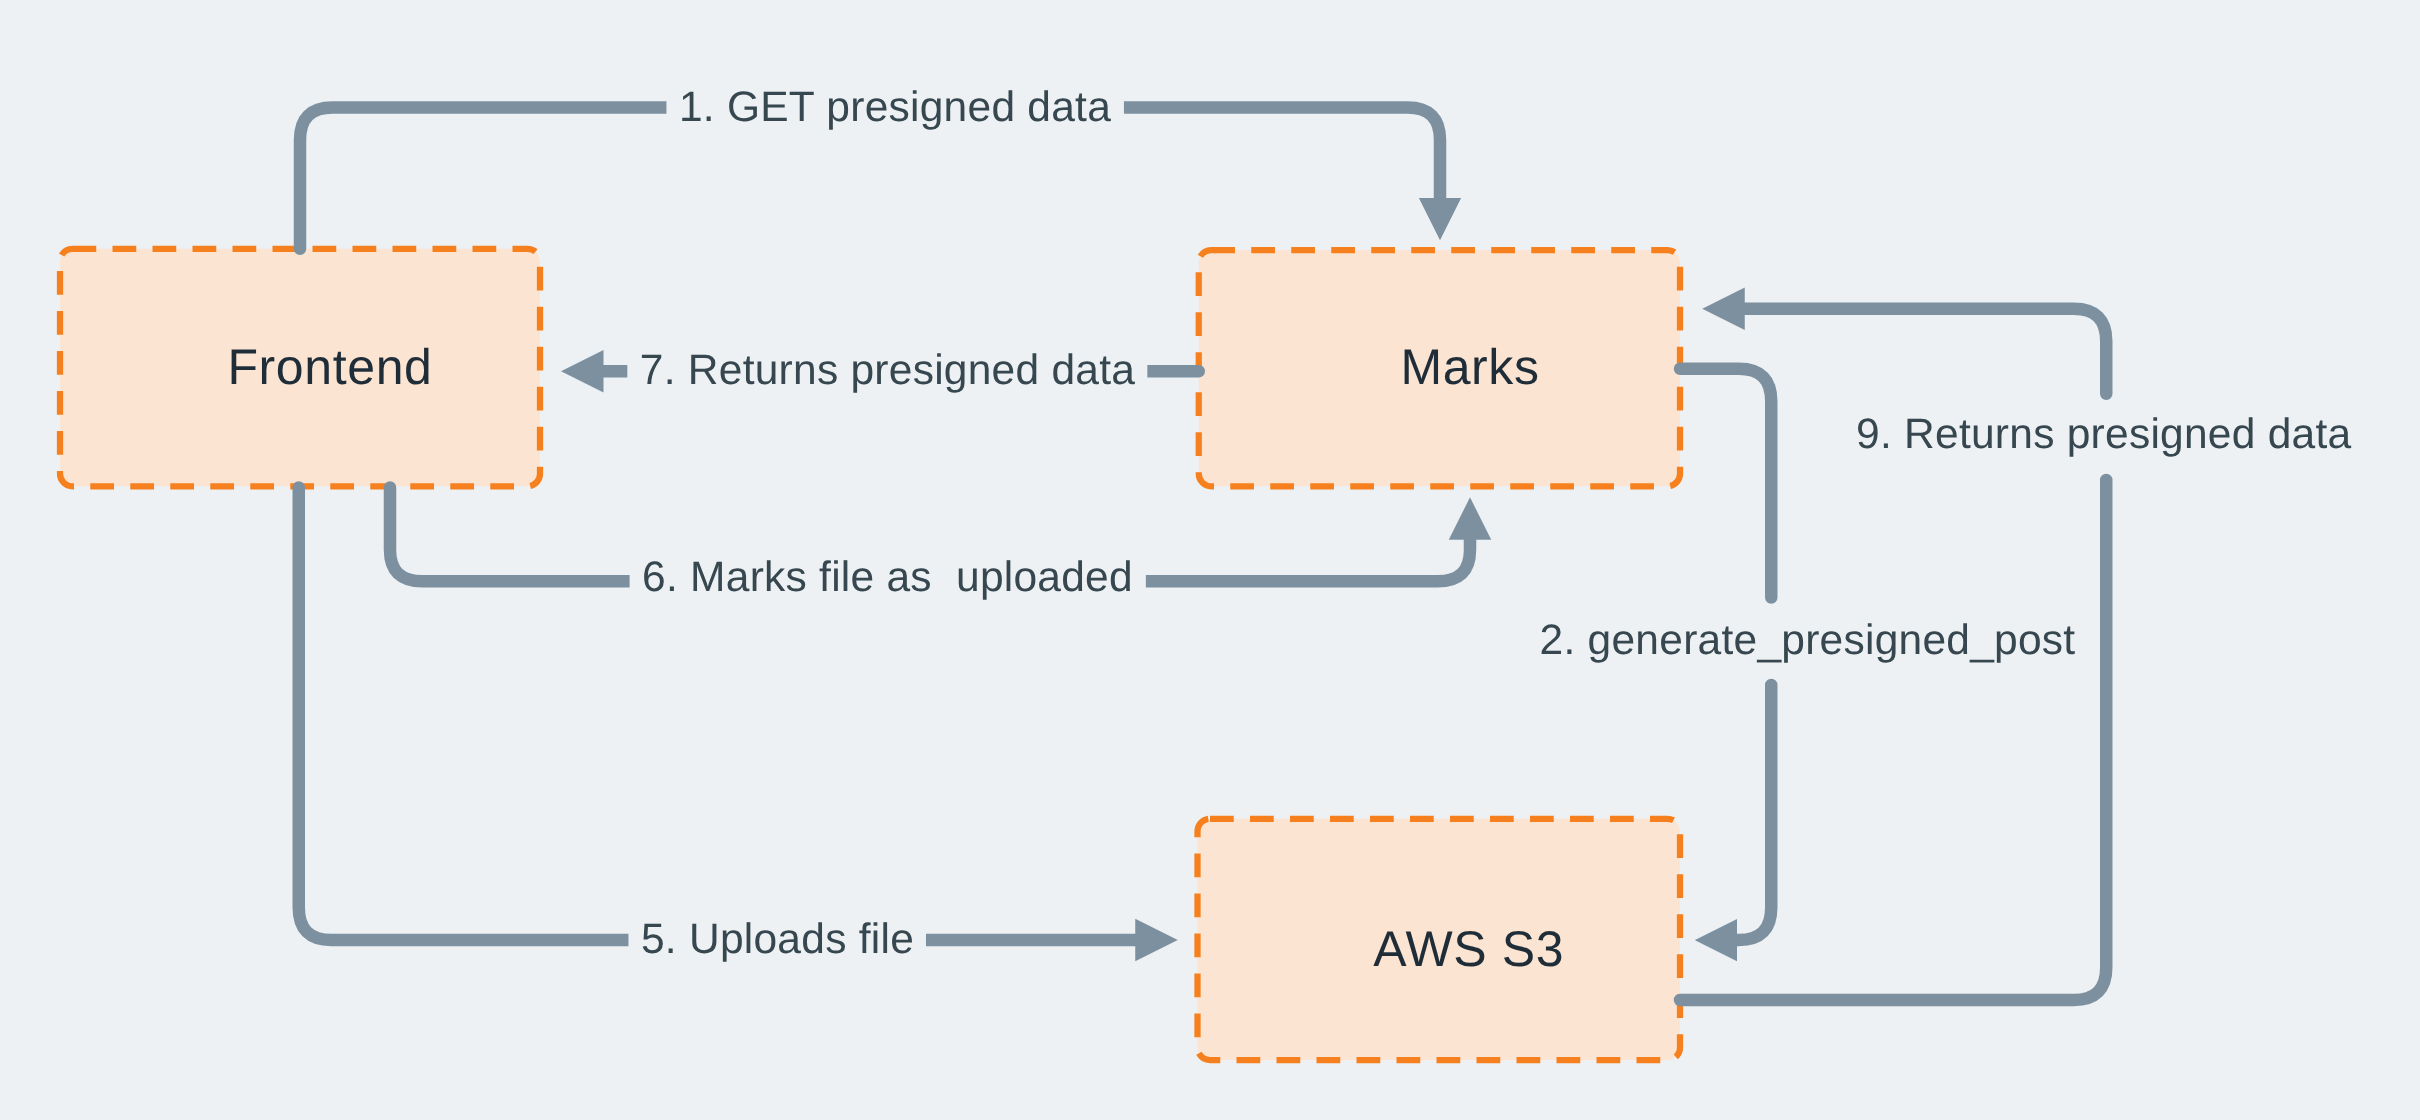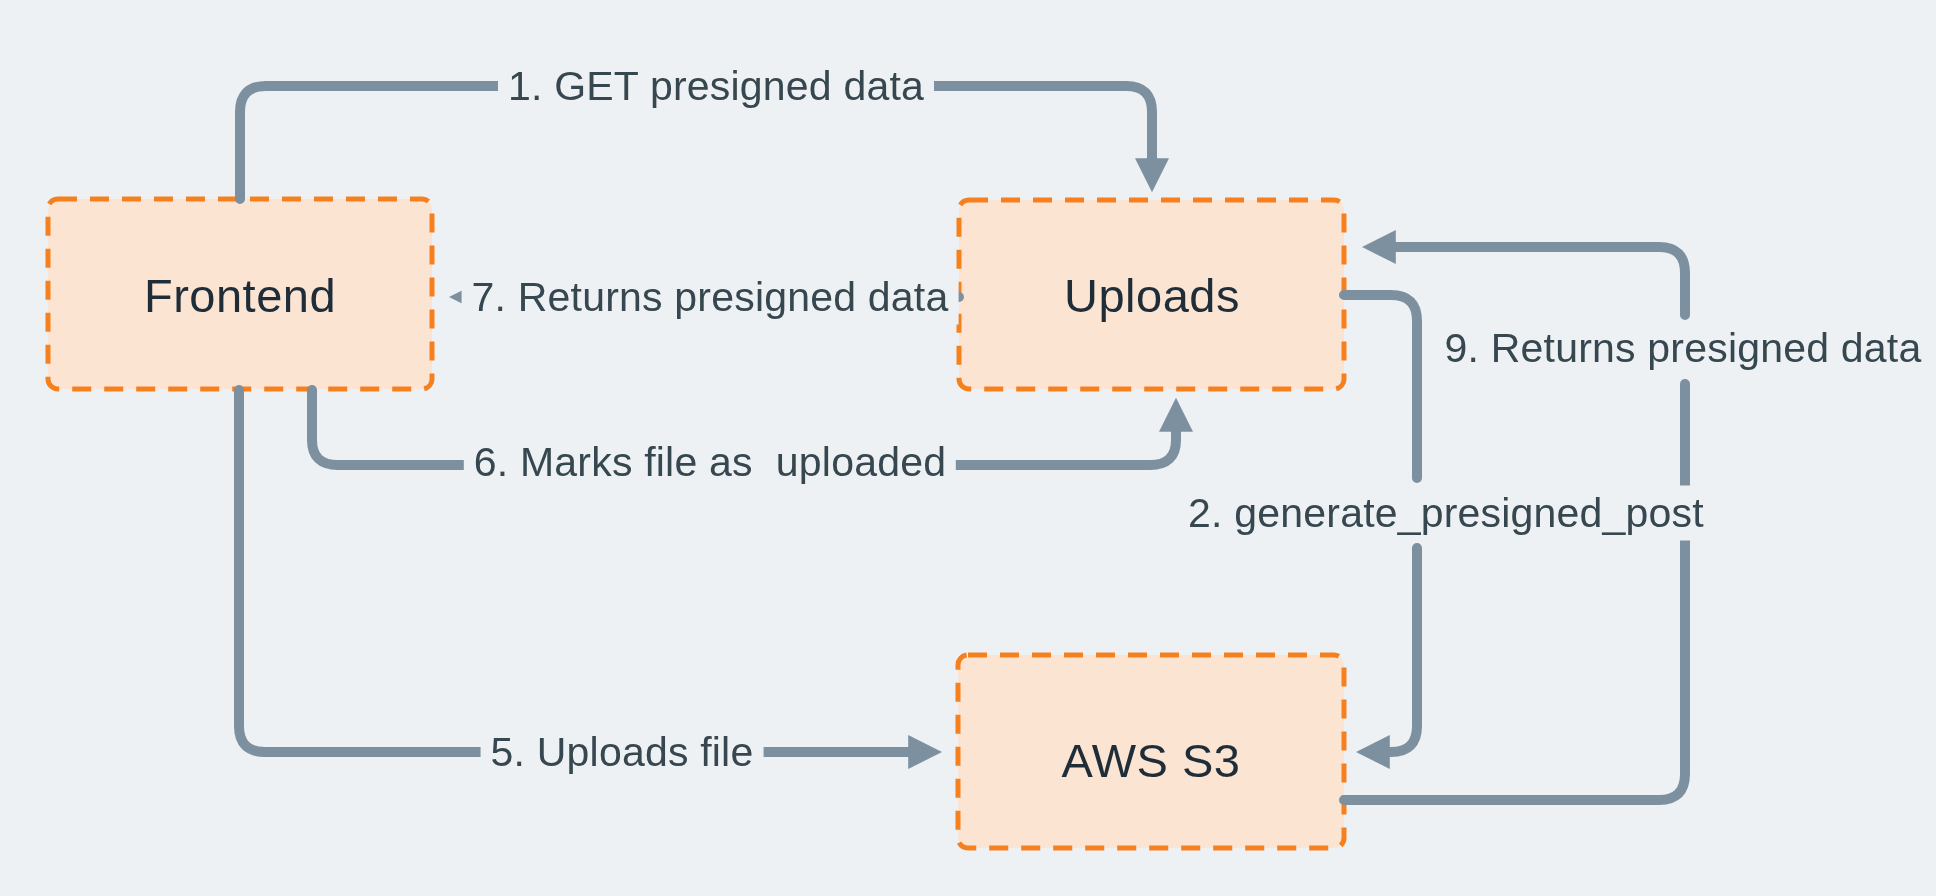--- a/index.html
+++ b/index.html
@@ -32,30 +32,31 @@
   path.edge{
     fill:none;
     stroke:var(--line);
     stroke-width:10;
     stroke-linecap:round;
   }
   #arrowhead path{fill:var(--line);}
   .node-label{
     position:absolute;
     transform:translate(-50%,-50%);
-    font-size:47px;
+    font-size:40px;
     font-weight:500;
     color:var(--text-node);
     letter-spacing:.5px;
     white-space:pre;
+    margin-left:24px;
   }
   .edge-label{
     position:absolute;
     transform:translate(-50%,-50%);
-    font-size:41px;
+    font-size:34px;
     font-weight:500;
     color:var(--text-label);
     background:var(--bg);
     padding:4px 10px;
     white-space:pre;
     letter-spacing:.2px;
   }
 </style>
 </head>
 <body>
@@ -80,21 +81,21 @@
     <path class="edge" d="M 1344 800 L 1659 800 Q 1685 800 1685 774 L 1685 384 M 1685 315 L 1685 273 Q 1685 247 1659 247 L 1389 247" marker-end="url(#arrowhead)"></path>
 
     <path class="edge" d="M 959 297 L 917 297 M 505 297 L 476 297" marker-end="url(#arrowhead)"></path>
 
     <path class="edge" d="M 239 390 L 239 726 Q 239 752 265 752 L 505 752 M 737 752 L 915 752" marker-end="url(#arrowhead)"></path>
 
     <path class="edge" d="M 312 390 L 312 440 Q 312 465 338 465 L 505 465 M 903 465 L 1150 465 Q 1176 465 1176 440 L 1176 425" marker-end="url(#arrowhead)"></path>
   </svg>
 
   <div class="node-label" style="left:240px;top:295px">Frontend</div>
-  <div class="node-label" style="left:1152px;top:295px">Uploads</div>
+  <div class="node-label" style="left:1152px;top:295px">Marks</div>
   <div class="node-label" style="left:1151px;top:760px">AWS S3</div>
 
   <div class="edge-label" style="left:716px;top:86px">1. GET presigned data</div>
   <div class="edge-label" style="left:1446px;top:513px">2. generate_presigned_post</div>
   <div class="edge-label" style="left:1683px;top:348px">9. Returns presigned data</div>
   <div class="edge-label" style="left:710px;top:297px">7. Returns presigned data</div>
   <div class="edge-label" style="left:622px;top:752px">5. Uploads file</div>
   <div class="edge-label" style="left:710px;top:462px">6. Marks file as  uploaded</div>
 
 </div>

